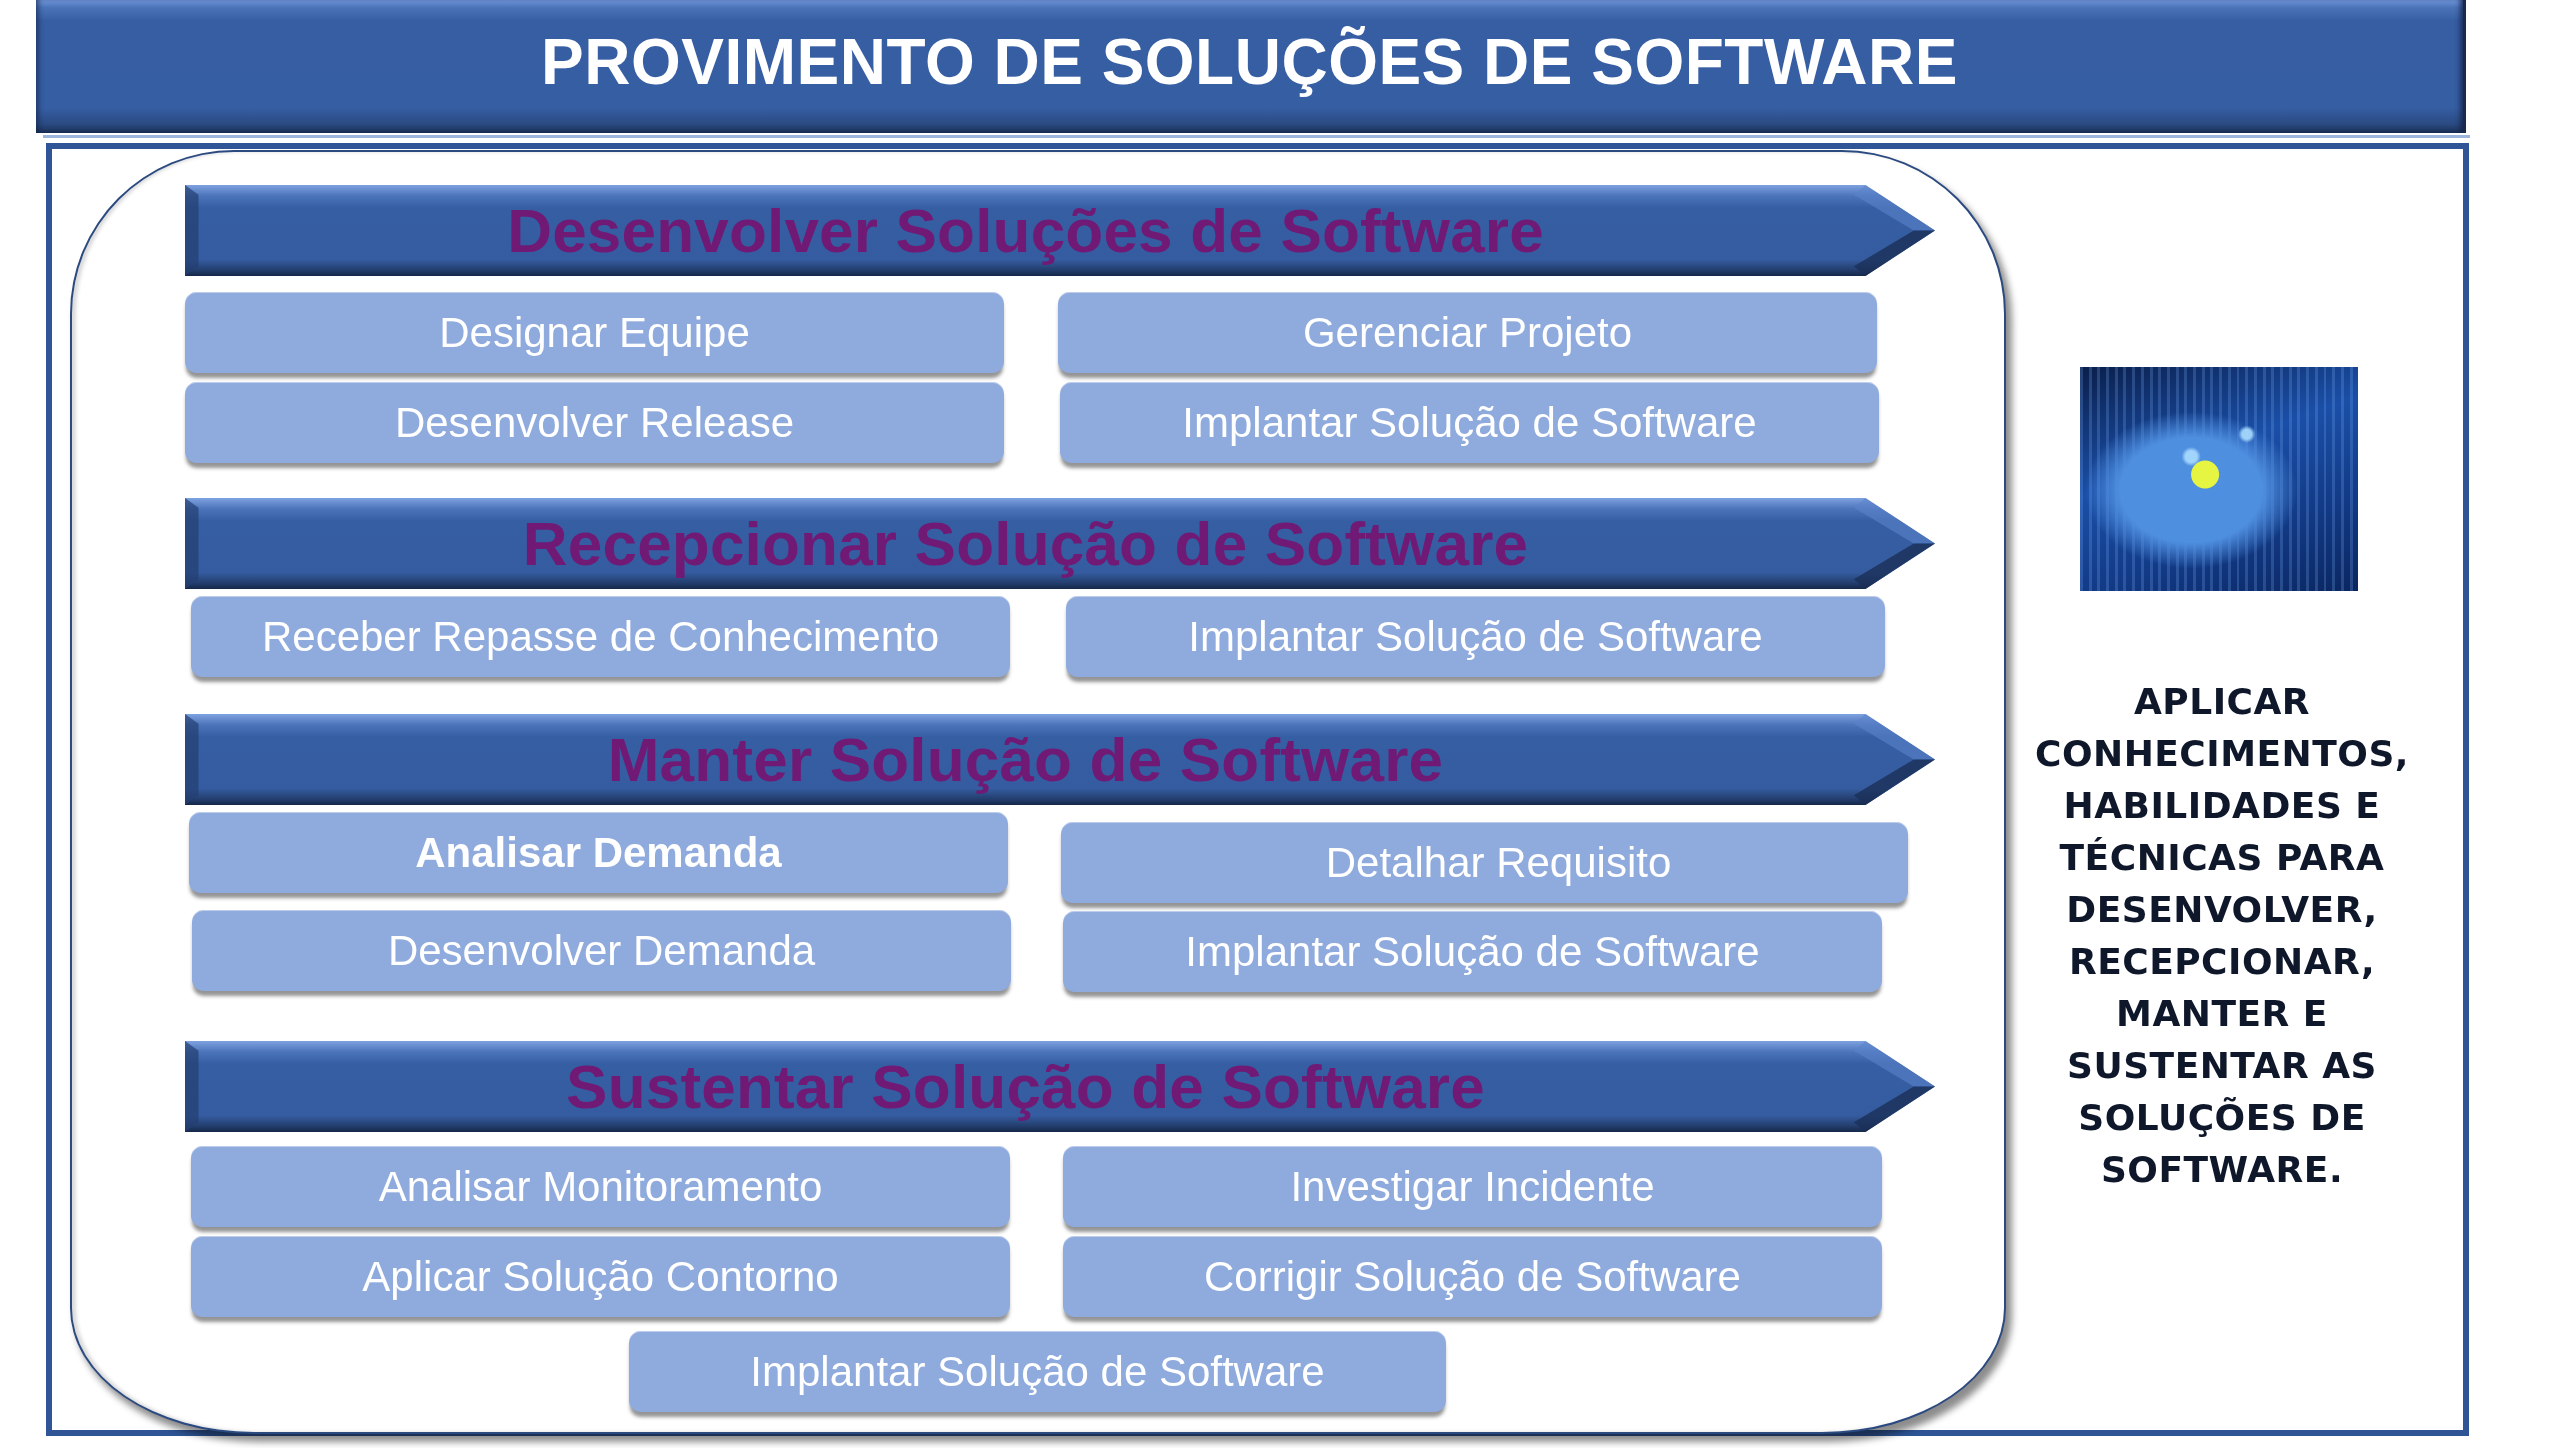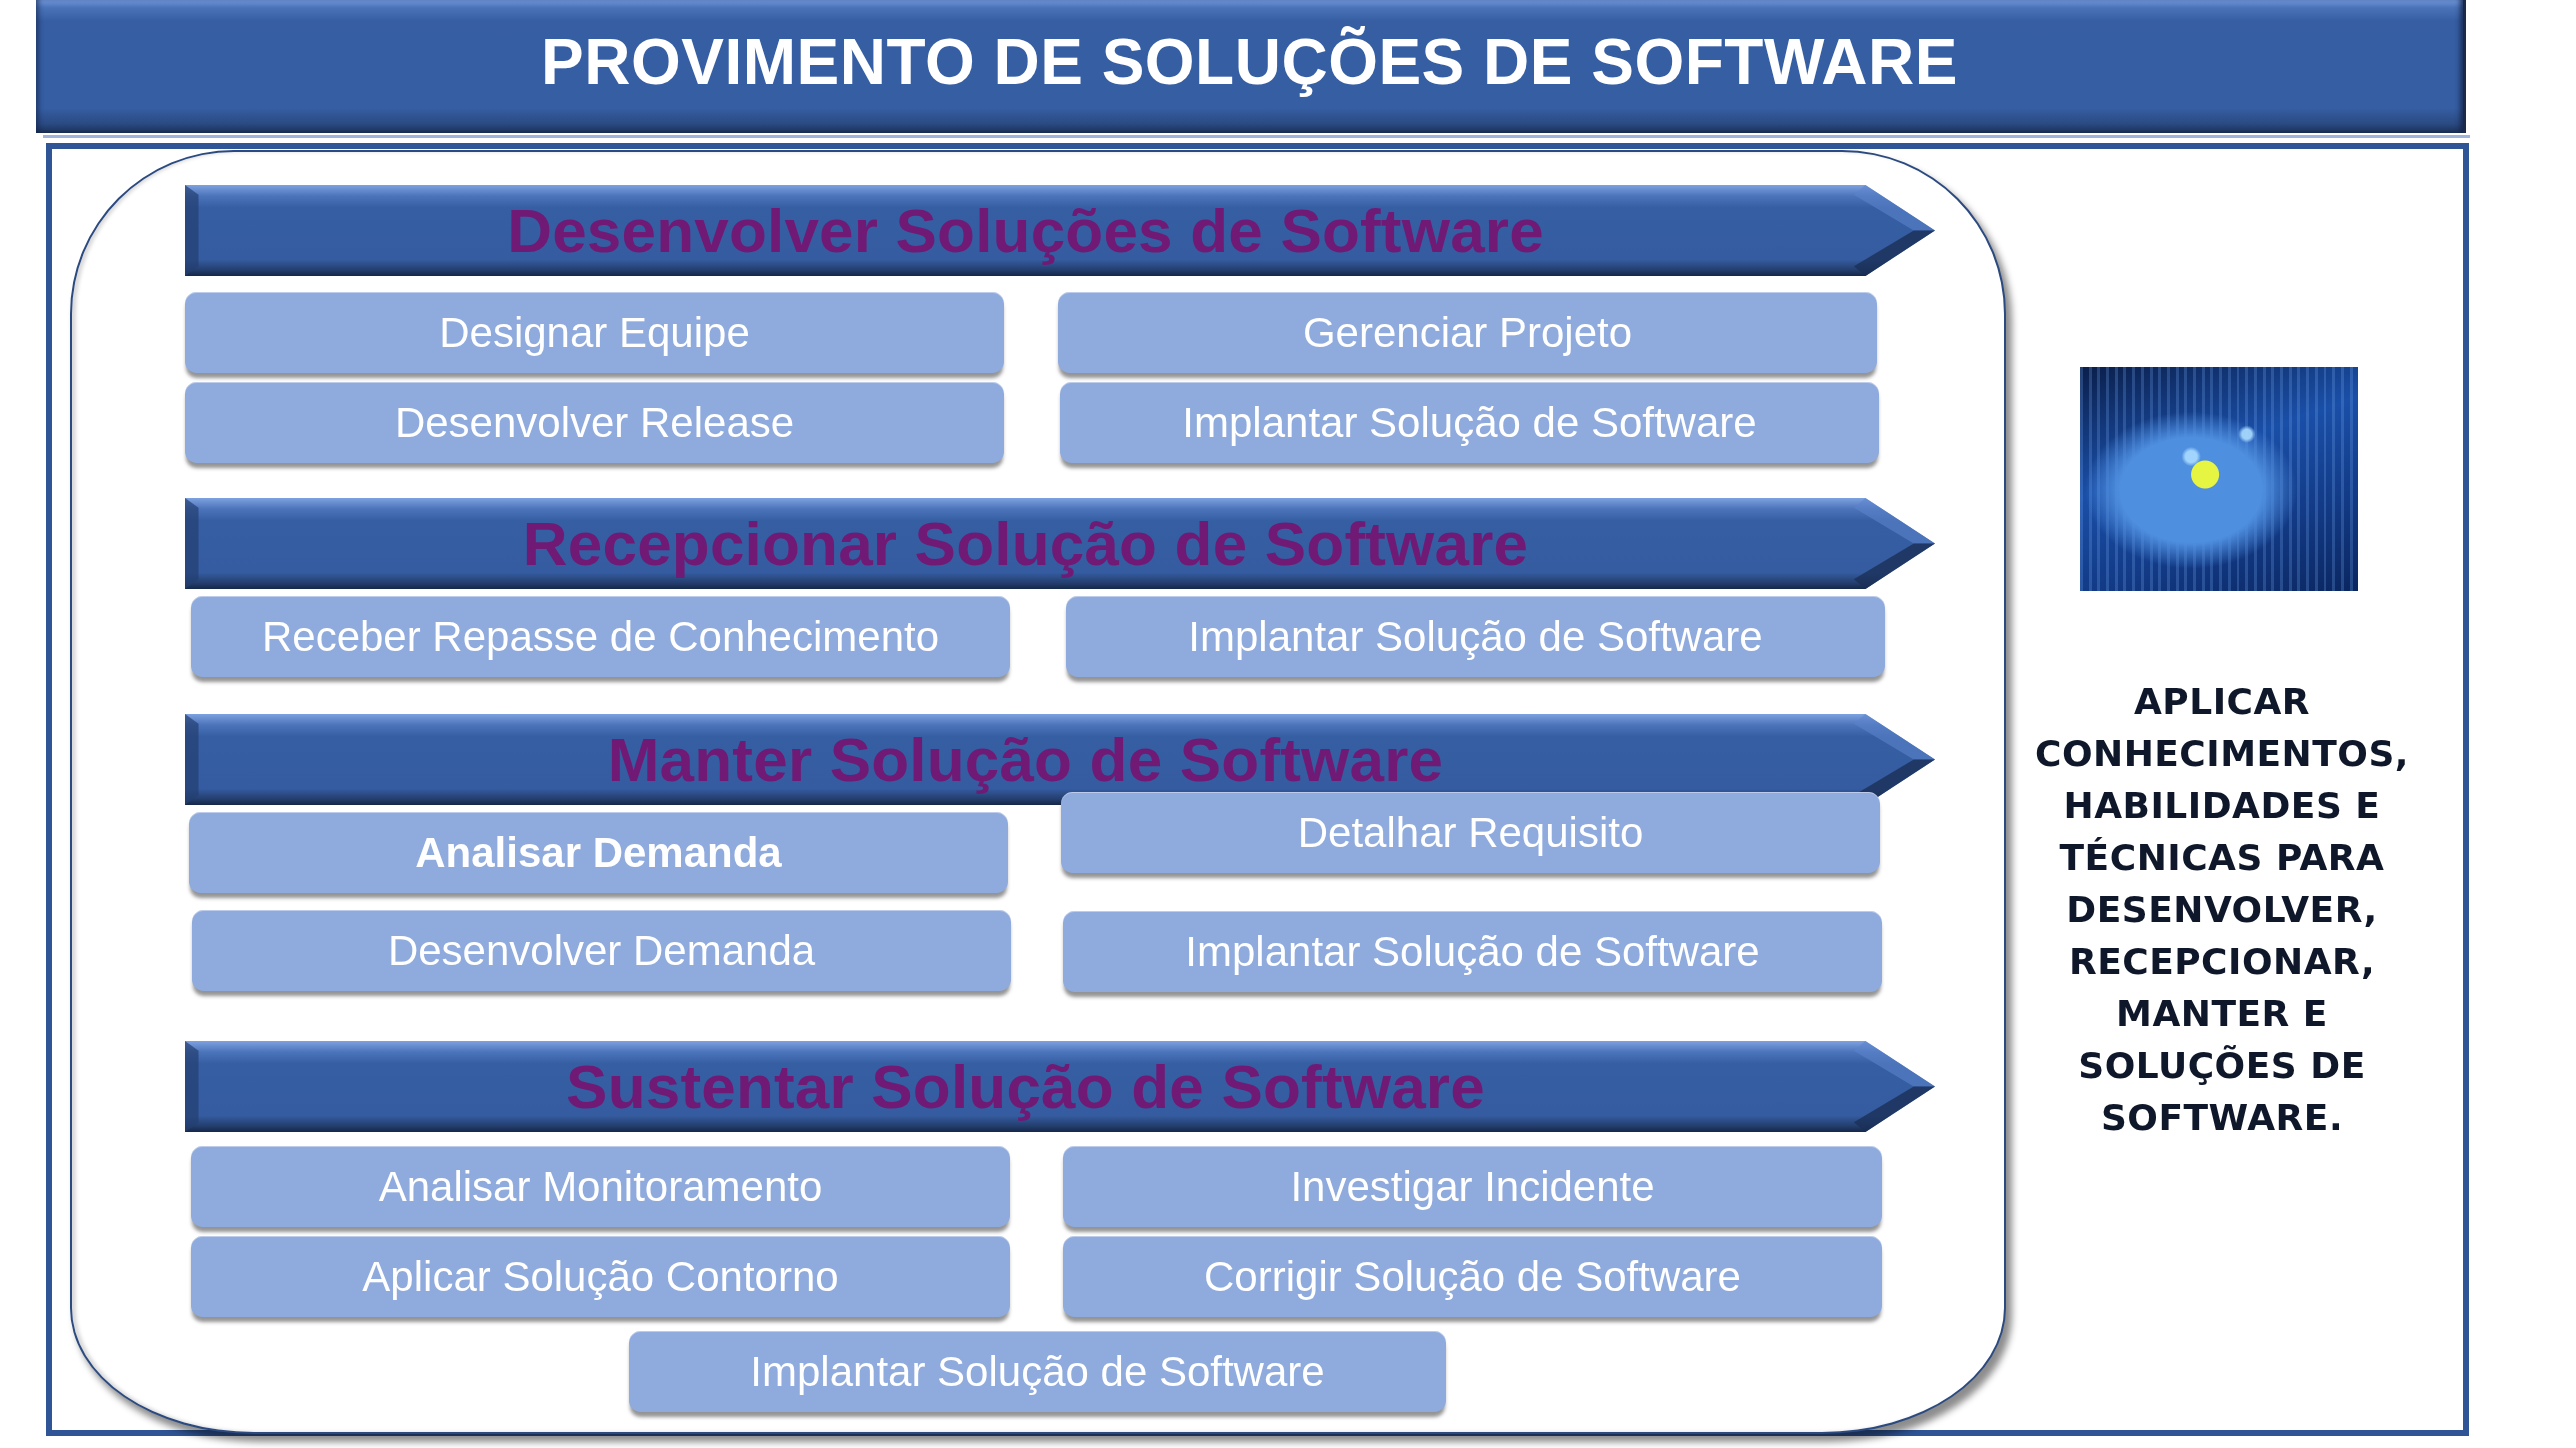--- a/index.html
+++ b/index.html
@@ -107,21 +107,21 @@
 <div class="arrow" style="top:714px;">
   <svg viewBox="0 0 1812 94" preserveAspectRatio="none">
     <polygon points="0,0 1740,0 1812,47 1740,94 0,94" fill="url(#ag)"></polygon>
     <polygon points="0,0 14,10 14,84 0,94" fill="#243f70" opacity=".7"></polygon>
     <polygon points="1740,0 1812,47 1790,47 1728,10" fill="#5b84cc" opacity=".6"></polygon>
     <polygon points="1728,84 1790,47 1812,47 1740,94" fill="#1a3058" opacity=".8"></polygon>
   </svg>
   <div class="arrow-label">Manter Solução de Software</div>
 </div>
 <div class="box" style="left:189px; top:812px; width:819px;font-weight:bold;">Analisar Demanda</div>
-<div class="box" style="left:1061px; top:792px; width:819px;">Detalhar Requisito</div>
+<div class="box" style="left:1061px; top:822px; width:819px;padding-left:28px;">Detalhar Requisito</div>
 <div class="box" style="left:192px; top:910px; width:819px;">Desenvolver Demanda</div>
 <div class="box" style="left:1063px; top:911px; width:819px;">Implantar Solução de Software</div>
 
 <div class="arrow" style="top:1041px;">
   <svg viewBox="0 0 1812 94" preserveAspectRatio="none">
     <polygon points="0,0 1740,0 1812,47 1740,94 0,94" fill="url(#ag)"></polygon>
     <polygon points="0,0 14,10 14,84 0,94" fill="#243f70" opacity=".7"></polygon>
     <polygon points="1740,0 1812,47 1790,47 1728,10" fill="#5b84cc" opacity=".6"></polygon>
     <polygon points="1728,84 1790,47 1812,47 1740,94" fill="#1a3058" opacity=".8"></polygon>
   </svg>
@@ -135,16 +135,17 @@
 
 <div class="side-image"></div>
 <div class="side-text">
   <div>APLICAR</div>
   <div>CONHECIMENTOS,</div>
   <div>HABILIDADES E</div>
   <div>TÉCNICAS PARA</div>
   <div>DESENVOLVER,</div>
   <div>RECEPCIONAR,</div>
   <div>MANTER E</div>
+  <div>SUSTENTAR AS</div>
   <div>SOLUÇÕES DE</div>
   <div>SOFTWARE.</div>
 </div>
 
 
 </body></html>

